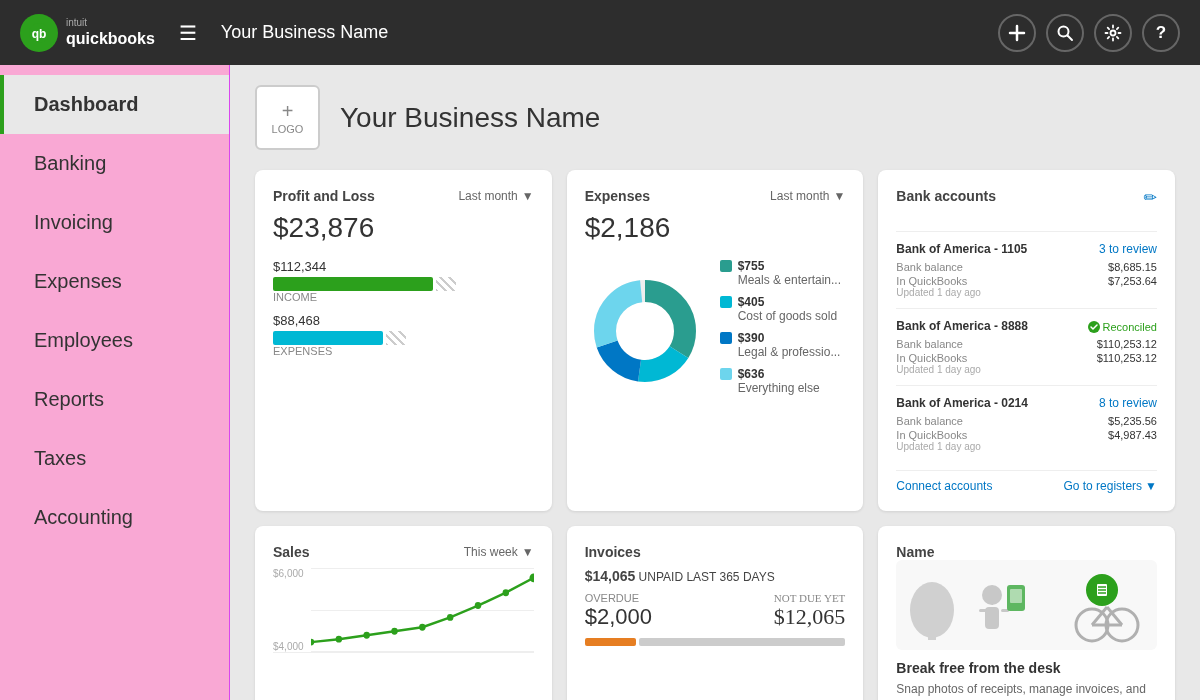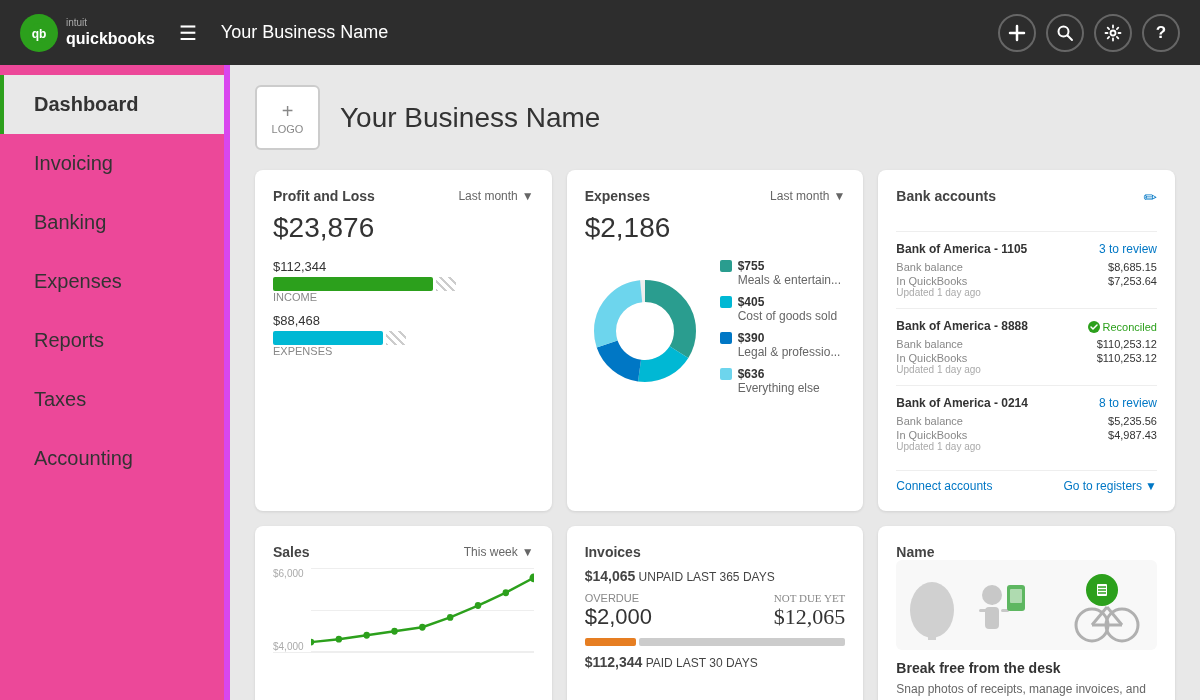--- a/index.html
+++ b/index.html
@@ -71,24 +71,24 @@
 
     
     .layout {
       display: flex;
       height: 635px;
     }
 
     
     .sidebar {
       width: 230px;
-      background: #ec4899;
+      background: #f9a8d4;
       padding-top: 10px;
       flex-shrink: 0;
-      border-right: 6px solid #d946ef;
+      border-right: 1px solid #d946ef;
     }
     .sidebar-item {
       padding: 18px 30px;
       font-size: 20px;
       color: #333;
       cursor: pointer;
       border-left: 4px solid transparent;
     }
     .sidebar-item.active {
       font-weight: bold;
@@ -398,23 +398,24 @@
     <div class="header-icon-btn" title="Help">
       <span style="font-size:17px;font-weight:bold;">?</span>
     </div>
   </div>
 </div>
 
 <div class="layout">
 
   <div class="sidebar">
     <div class="sidebar-item active">Dashboard</div>
+    <div class="sidebar-item">Banking</div>
     <div class="sidebar-item">Invoicing</div>
-    <div class="sidebar-item">Banking</div>
     <div class="sidebar-item">Expenses</div>
+    <div class="sidebar-item">Employees</div>
     <div class="sidebar-item">Reports</div>
     <div class="sidebar-item">Taxes</div>
     <div class="sidebar-item">Accounting</div>
   </div>
 
   <div class="main">
 
     <div class="business-header">
       <div class="logo-placeholder">
         <div class="logo-plus">+</div>
@@ -639,24 +640,20 @@
           </div>
           <div style="text-align:right;font-family:Liberation Serif, serif;">
             <div class="invoice-not-due">NOT DUE YET</div>
             <div class="invoice-not-due-amount">$12,065</div>
           </div>
         </div>
         <div class="invoice-bar-row">
           <div class="inv-bar-orange"></div>
           <div class="inv-bar-gray"></div>
         </div>
-        <div class="invoice-paid">
-          <strong>$112,344</strong>
-          <span>PAID LAST 30 DAYS</span>
-        </div>
       </div>
 
       <div class="card">
         <div class="card-title">Name</div>
 
         <div class="tips-illustration">
           <svg width="250" height="80" viewBox="0 0 250 80" fill="none">
 
             <ellipse cx="30" cy="45" rx="22" ry="28" fill="#d0d0d0"></ellipse>
             <rect x="26" y="55" width="8" height="20" fill="#d0d0d0"></rect>

